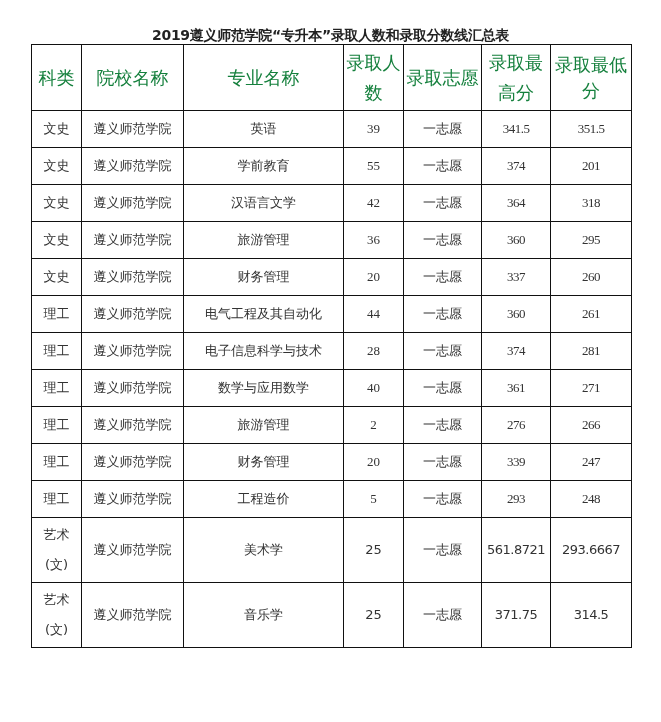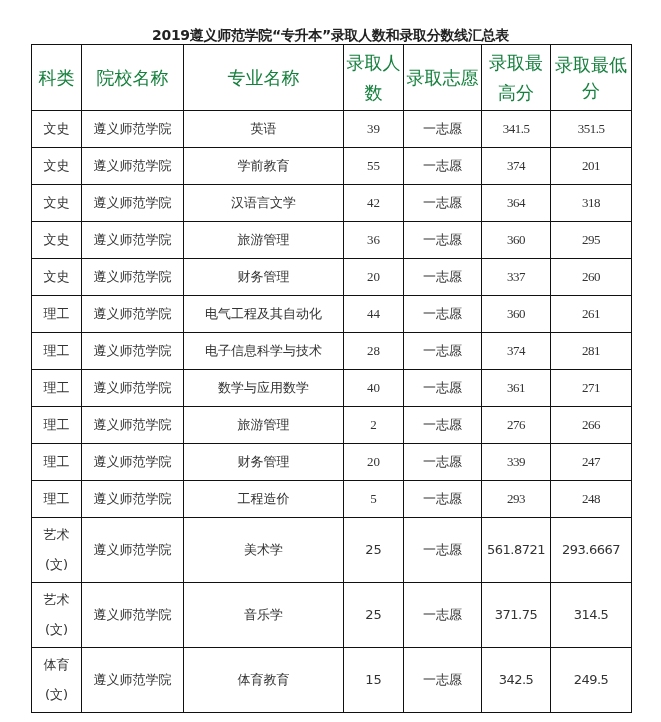--- a/index.html
+++ b/index.html
@@ -212,25 +212,14 @@
         <td style="padding: 0px 6px;">
           <span class="wrap-cell">艺术(文)</span>
         </td>
         <td>遵义师范学院</td>
         <td>音乐学</td>
         <td>25</td>
         <td>一志愿</td>
         <td class="narrow">371.75</td>
         <td class="narrow">314.5</td>
       </tr>
-      <tr class="row-tall">
-        <td style="padding: 0px 6px;">
-          <span class="wrap-cell">体育(文)</span>
-        </td>
-        <td>遵义师范学院</td>
-        <td>体育教育</td>
-        <td>15</td>
-        <td>一志愿</td>
-        <td class="narrow">342.5</td>
-        <td class="narrow">249.5</td>
-      </tr>
     </tbody>
 </table>
 
 </body></html>

